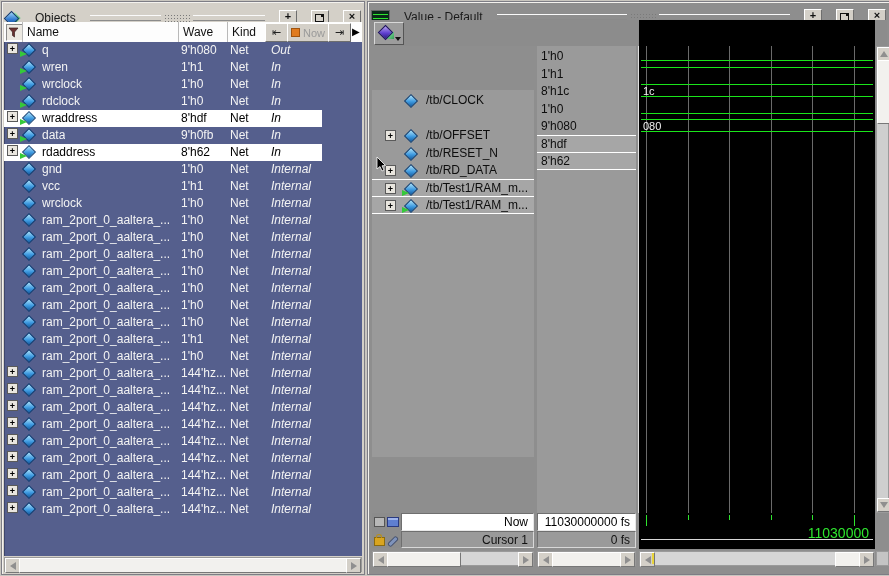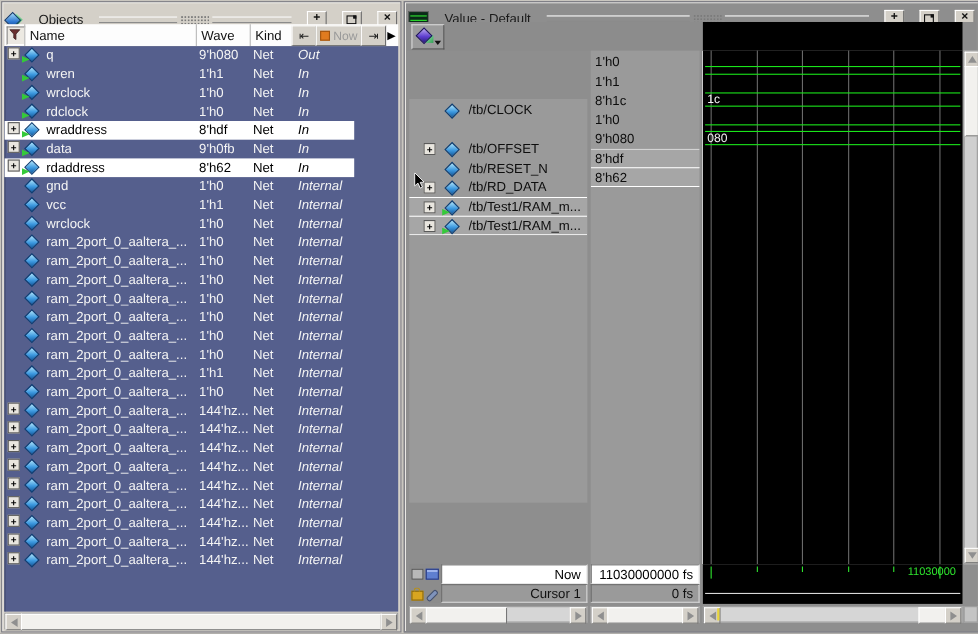--- a/index.html
+++ b/index.html
@@ -93,21 +93,21 @@
   .trace{position:absolute;left:2px;right:2px;height:1px;background:#1ae51a;}
   .bus-label{position:absolute;left:4px;color:#f2f2f2;font-size:11px;line-height:11px;}
   #wave-vscroll{left:508px;top:44px;height:467px;}
   
   .status-icons{position:absolute;left:4px;width:29px;height:18px;background:#8c8c8c;display:flex;align-items:center;gap:2px;padding-left:2px;box-sizing:border-box;}
   .status-cell{position:absolute;box-sizing:border-box;font-size:12px;display:flex;align-items:center;justify-content:flex-end;padding-right:5px;}
   .cell-white{background:#fff;border:1px solid;border-color:#6f6f6f #e8e8e8 #e8e8e8 #6f6f6f;color:#000;}
   .cell-gray{background:#9a9a9a;border:1px solid;border-color:#6f6f6f #d8d8d8 #d8d8d8 #6f6f6f;color:#111;}
   #timeline{position:absolute;left:271px;top:511px;width:236px;height:36px;background:#000;overflow:hidden;}
   .tick{position:absolute;top:2px;width:1px;background:#2ee52e;}
-  #timeline-label{position:absolute;right:6px;top:2px;color:#2ee52e;font-size:10px;}
+  #timeline-label{position:absolute;right:6px;top:12px;color:#2ee52e;font-size:14px;}
   #timeline-line{position:absolute;left:2px;right:2px;top:26px;height:1px;background:#d8d8d8;}
   
   .ico{flex:0 0 auto;display:inline-block;}
   .ico-display{width:9px;height:8px;background:#b8b8b8;border:1px solid #555;}
   .ico-panel{width:10px;height:8px;background:#5f7fd0;border:1px solid #2a3a80;box-shadow:inset 0 2px 0 #9fb4ec;}
   .ico-plus{width:9px;height:9px;border-radius:50%;background:#2ca02c;color:#fff;font:bold 8px/9px "Liberation Sans",sans-serif;text-align:center;}
   .ico-lock{width:9px;height:7px;background:#d9a520;border:1px solid #8a6a10;position:relative;margin-top:3px;}
   .ico-lock:before{content:'';position:absolute;left:1px;top:-4px;width:4px;height:3px;border:1px solid #b8901a;border-bottom:none;border-radius:3px 3px 0 0;}
   .ico-wrench{width:10px;height:3px;background:#7f93bb;border:1px solid #44506e;border-radius:2px;transform:rotate(-45deg);margin-top:4px;}
   .ico-minus{width:9px;height:9px;border-radius:50%;background:#cc2626;color:#fff;font:bold 8px/8px "Liberation Sans",sans-serif;text-align:center;}

